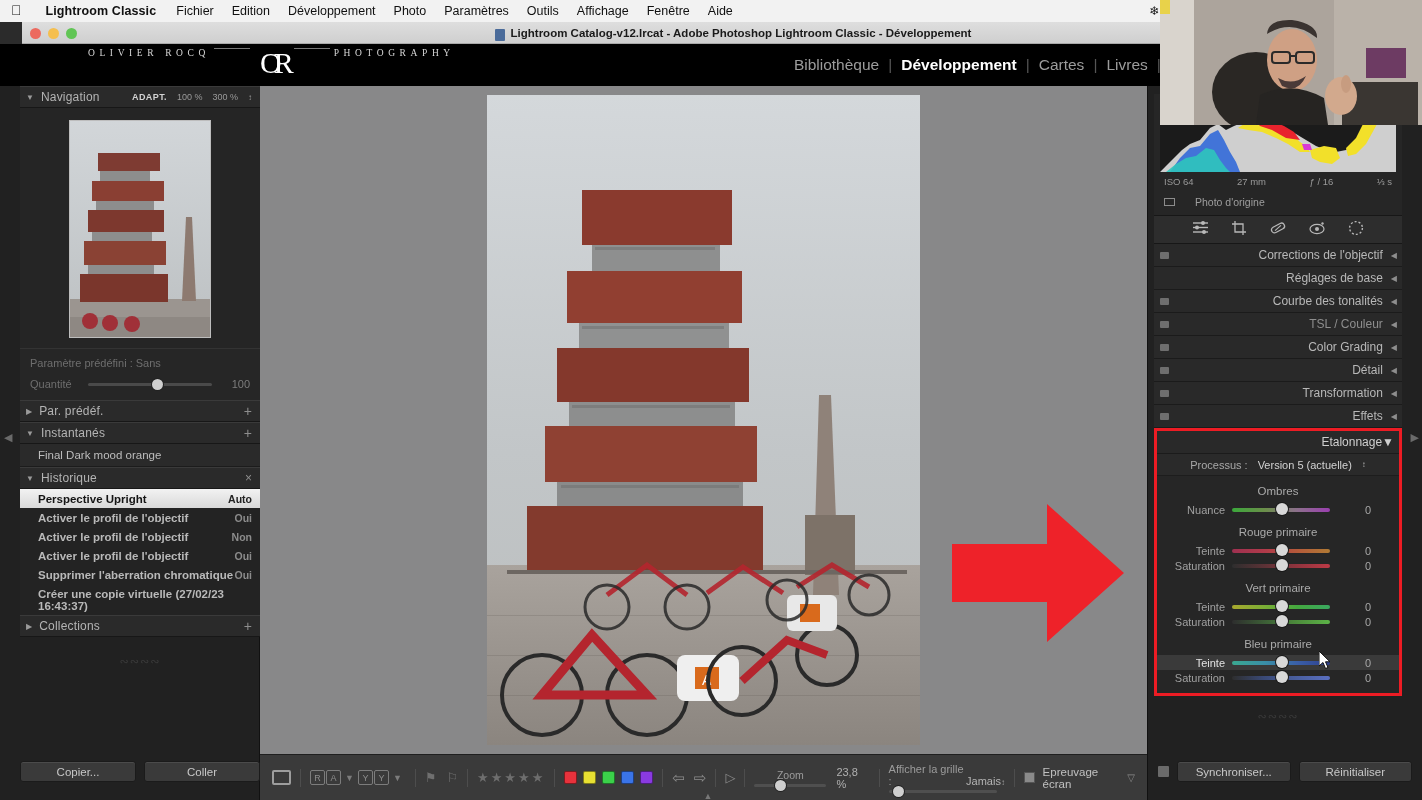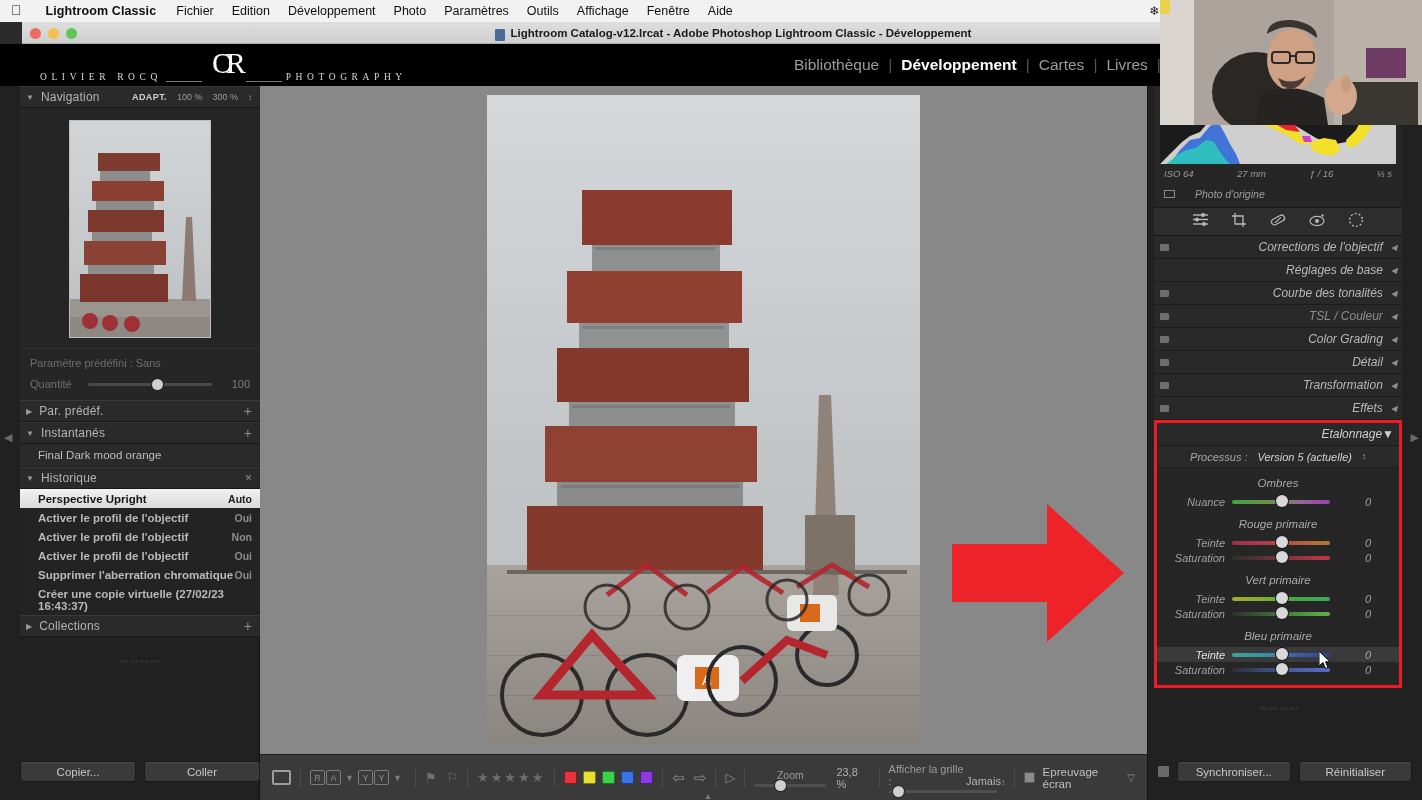--- a/index.html
+++ b/index.html
@@ -36,21 +36,21 @@
   .tl { width: 11px; height: 11px; border-radius: 50%; }
   .tl.r { background: #ec6a5f; } .tl.y { background: #f5bf4f; } .tl.g { background: #61c555; }
   .tl-file { display:inline-block; width: 10px; height: 12px; background: #4a6b9a;
     border-radius: 1px; margin-right: 6px; position: relative; top: 2px; }
 
   
   .lr-identity {
     position: absolute; top: 44px; left: 0; width: 1422px; height: 42px;
     background: #000; display: flex; align-items: center;
   }
-  .brand { margin-left: 40px; display: flex; align-items: flex-end; }
+  .brand { margin-left: 88px; display: flex; align-items: flex-start; }
   .brand .bt { font-size: 9.5px; letter-spacing: 4.6px; color: #d8d8d8;
     font-family: "Liberation Serif", serif; }
   .brand .line { width: 36px; height: 1px; background: #777; margin: 0 4px; }
   .brand .logo { font-family: "Liberation Serif", serif; font-size: 30px; color: #fff;
     letter-spacing: -8px; margin: 0 4px 0 6px; position: relative; top: -2px; }
   .modules { position: absolute; right: 232px; display: flex; align-items: center;
     gap: 0; font-size: 15.5px; }
   .modules .m { color: #9c9c9c; padding: 0 9px; }
   .modules .m.active { color: #fff; font-weight: bold; }
   .modules .sep { color: #565656; }
@@ -119,21 +119,21 @@
   .zoom-block { display: flex; flex-direction: column; align-items: center; }
   .zoom-lbl { font-size: 10.5px; color: #9c9c9c; }
   .ztrack { width: 72px; height: 3px; background: #4f4f4f; border-radius: 2px; position: relative; margin-top: 3px; }
   .grid-block { display: flex; flex-direction: column; }
   .proof { display: flex; align-items: center; gap: 8px; }
   .proof-sq { width: 11px; height: 11px; background: #8a8a8a; border: 1px solid #555; }
 
   
   .right-panel { position: absolute; right: 0; top: 0; width: 275px; height: 714px; background: #212121;
     border-left: 1px solid #111; }
-  .rp-inner { position: absolute; left: 6px; top: 0; width: 248px; font-style: italic; }
+  .rp-inner { position: absolute; left: 6px; top: 8px; width: 248px; }
   .histo { background: #262626; padding: 6px 6px 0 6px; }
   .histo-graph { height: 72px; position: relative; background: #1b1b1b; overflow: hidden; }
   .histo-meta { display: flex; justify-content: space-between; font-size: 9.5px; color: #9a9a9a; padding: 4px 4px 5px 4px; }
   .orig-row { font-size: 10.5px; color: #9e9e9e; padding: 4px 4px 7px 4px; display: flex; align-items: center; gap: 20px; }
   .orig-sq { width: 11px; height: 8px; border: 1px solid #8c8c8c; }
 
   .toolrow { background: #2d2d2d; height: 29px; display: flex; align-items: center;
     justify-content: center; gap: 22px; border-top: 1px solid #171717; border-bottom: 1px solid #171717; }
   .toolrow .ti { color: #cfcfcf; opacity: .85; }
 

